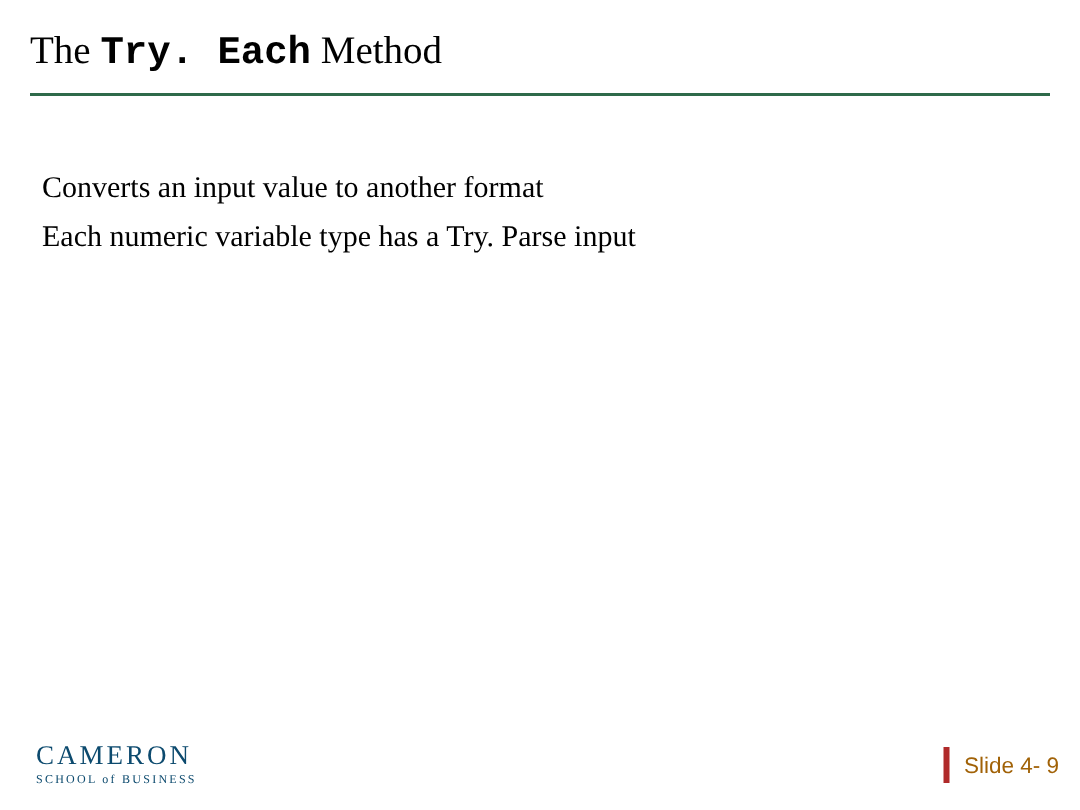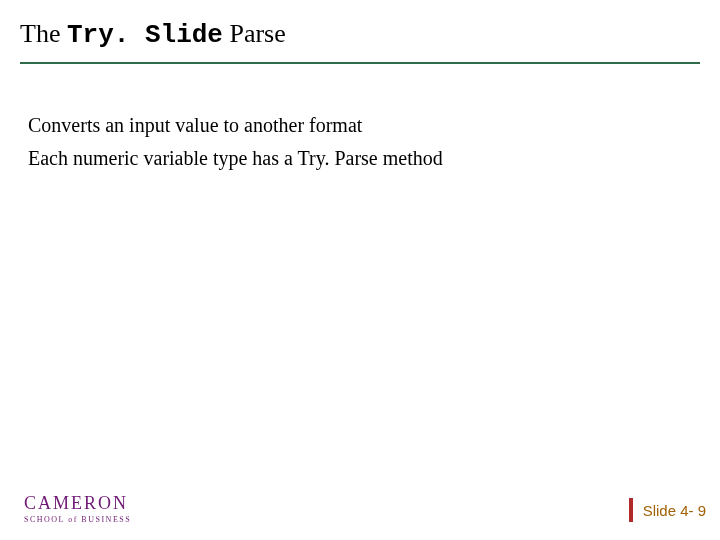--- a/index.html
+++ b/index.html
@@ -64,21 +64,21 @@
     position: absolute;
     left: -22px;
     top: 1px;
     font-size: 12px;
     color: #000;
   }
   .footer-logo {
     position: absolute;
     left: 24px;
     bottom: 16px;
-    color: #701a75;
+    color: #0c4a6e;
     font-family: Georgia, "Times New Roman", serif;
   }
   .footer-logo .brand {
     font-size: 18px;
     letter-spacing: 2px;
   }
   .footer-logo .sub {
     font-size: 8px;
     letter-spacing: 1.5px;
     margin-top: 1px;
@@ -102,28 +102,28 @@
     font-size: 15px;
     color: #a16207;
   }
 </style>
 </head>
 <body>
 
 <div class="slide">
 
   <div class="title">
-    <span>The </span><span class="code">Try. Slide</span><span> Parse</span>
+    <span>The </span><span class="code">Try. Each</span><span> Method</span>
   </div>
 
   <div class="rule"></div>
 
   <div class="body">
     <p class="lead">Converts an input value to another format</p>
-    <p class="lead">Each numeric variable type has a Try. Parse method</p>
+    <p class="lead">Each numeric variable type has a Try. Parse input</p>
   </div>
 
   <div class="footer-logo">
     <div class="brand">CAMERON</div>
     <div class="sub">SCHOOL of BUSINESS</div>
   </div>
 
   <div class="slidenum-bar">
     <div class="stripe"></div>
     <div class="txt">Slide 4- 9</div>

